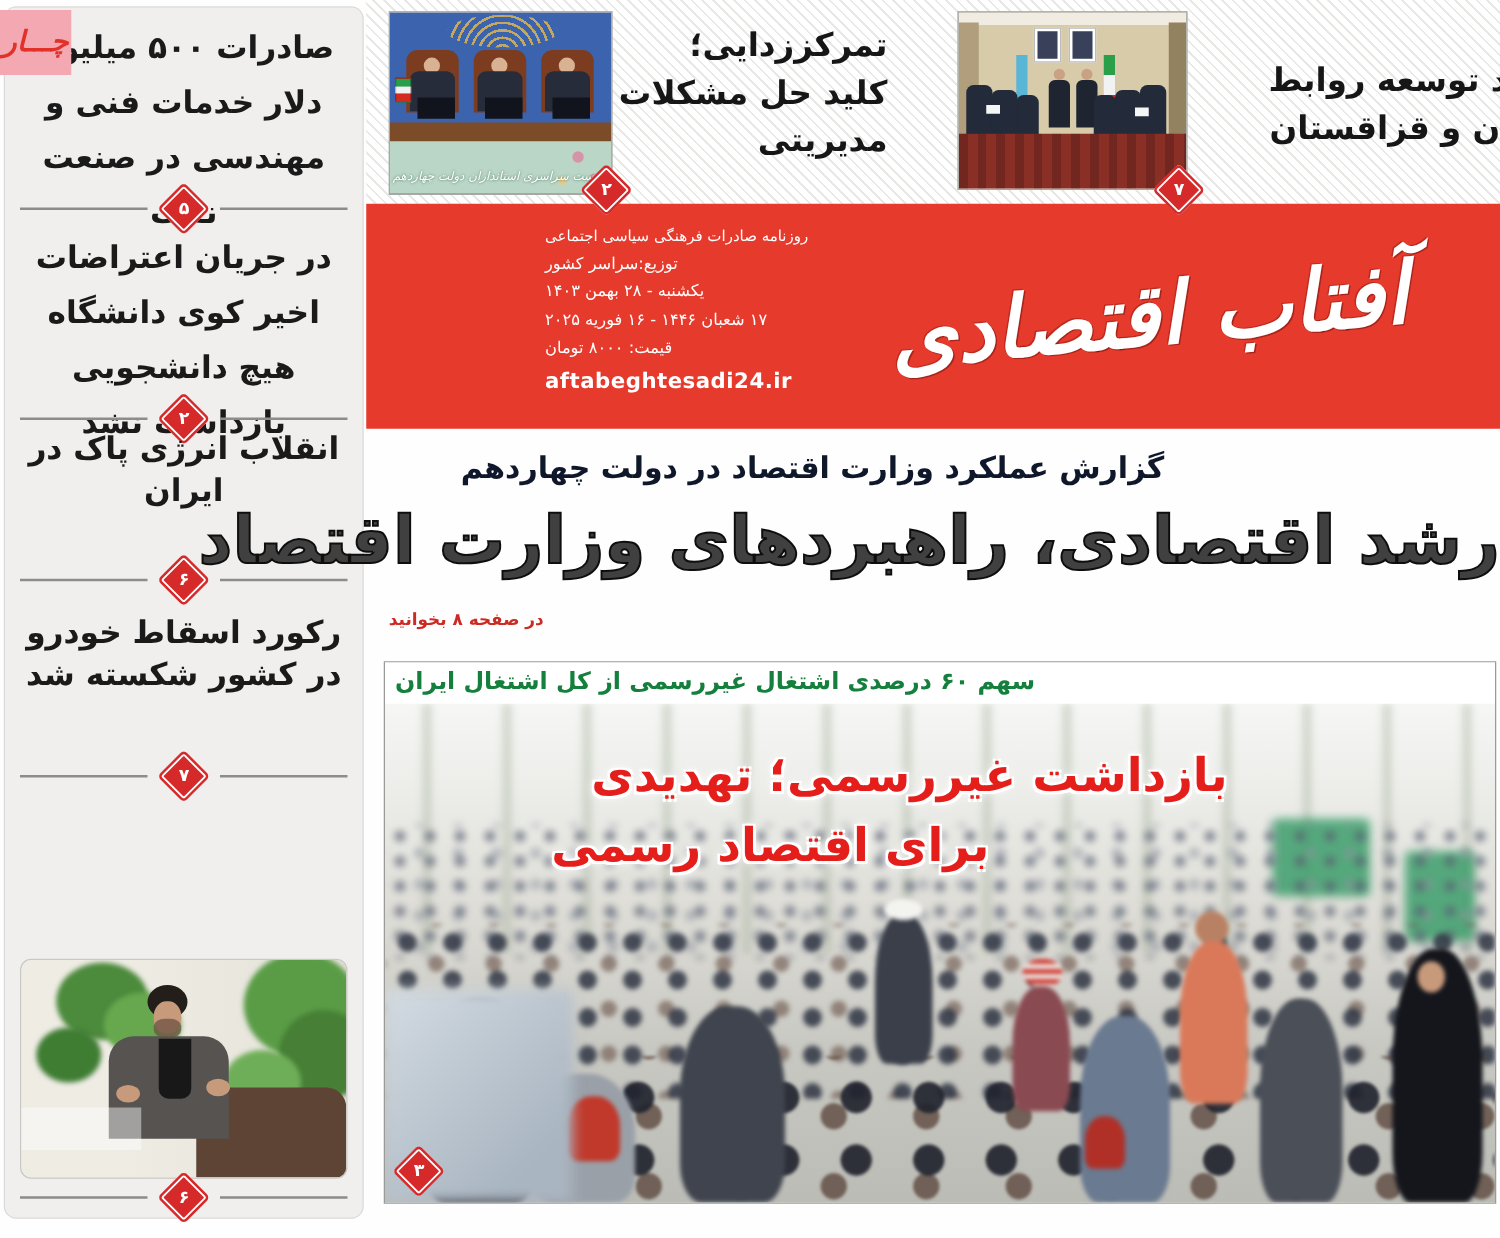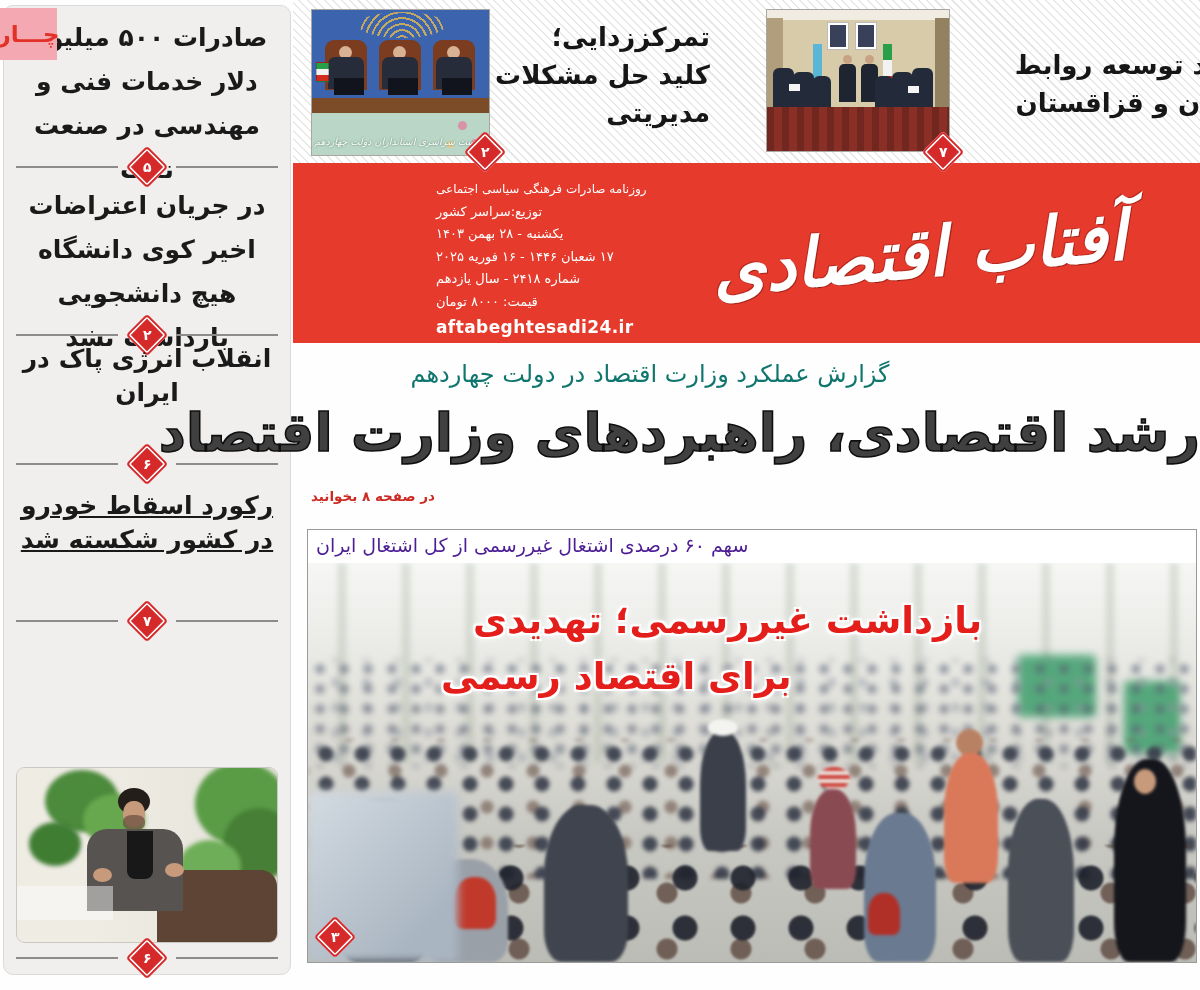--- a/index.html
+++ b/index.html
@@ -11,21 +11,21 @@
   .rtl { direction:rtl; }
 
   
   .sidebar {
     position:absolute; left:3px; top:5px; width:288px; height:970px;
     background:#f0efed; border:1px solid #dbdad8; border-radius:10px;
   }
   .corner-badge {
     position:absolute; left:0; top:8px; width:57px; height:52px;
     background:#f3a8b2; color:#e23128; font-weight:bold; font-size:23px;
-    display:flex; align-items:center; justify-content:center; z-index:5;
+    display:flex; align-items:center; justify-content:center; z-index:5;font-style:italic;
   }
   .s-item {
     position:absolute; left:14px; right:14px; text-align:center;
     font-weight:bold; color:#1a1a1a; font-size:25px; line-height:44px;
     direction:rtl;
   }
   .s-item.tight { font-size:25px; line-height:34px; }
   .s-div {
     position:absolute; left:0; right:0; display:flex; align-items:center;
     justify-content:center; gap:14px;
@@ -82,41 +82,41 @@
     color:#fff; font-size:68px; font-weight:bold; direction:rtl;
     display:flex; align-items:center; justify-content:center;
     transform:rotate(-5deg); white-space:nowrap;
     text-shadow:1px 1px 0 rgba(90,10,5,.45), -1px -1px 0 rgba(90,10,5,.3);
     font-style:italic;
   }
 
   
   .kicker {
     position:absolute; left:310px; top:360px; width:680px; text-align:center;
-    font-weight:normal; font-size:24px; color:#0f766e; direction:rtl;
+    font-weight:bold; font-size:24px; color:#0f172a; direction:rtl;
   }
   .main-headline {
     position:absolute; left:293px; top:386px; width:907px; height:94px;
     font-size:53px; font-weight:bold; color:#404040; direction:rtl;
     text-align:center; line-height:94px; white-space:nowrap;
     letter-spacing:-1px; -webkit-text-stroke:1.6px #0e0e0e;
   }
   .read-more {
     position:absolute; left:311px; top:488px; font-size:13.5px; font-weight:bold;
     color:#cc2b24; direction:rtl;
   }
 
   
   .photo-main {
     position:absolute; left:307px; top:529px; width:890px; height:434px;
     border:1px solid #9a9a98; background:#fff;
   }
   .caption-bar {
     height:33px; background:#fff; direction:rtl; text-align:left;
-    font-weight:normal; font-size:19px; color:#4c1d95; padding:4px 10px 0 8px;
+    font-weight:bold; font-size:19px; color:#15803d; padding:4px 10px 0 8px;
   }
   .scene-crowd {
     position:relative; width:100%; height:399px; overflow:hidden;
     background:linear-gradient(180deg,#f6f7f5 0%,#ecede9 18%,#dddcd6 42%,#c9c9c3 68%,#bcbcb6 100%);
   }
   .layer { position:absolute; left:0; right:0; }
   .trunks {
     top:0; height:200px; filter:blur(3px); opacity:.75;
     background:repeating-linear-gradient(90deg, transparent 0 30px, rgba(168,180,160,.55) 30px 38px, transparent 38px 64px);
   }
@@ -239,21 +239,21 @@
 
     <div class="s-item tight" style="top:336px;">انقلاب انرژی پاک در ایران</div>
     <div class="s-div" style="top:443px;">
       <div class="line"></div>
       <div class="diamond">
         <span>۶</span>
       </div>
       <div class="line"></div>
     </div>
 
-    <div class="s-item tight" style="top:483px;text-decoration:underline;">رکورد اسقاط خودرو در کشور شکسته شد</div>
+    <div class="s-item tight" style="top:483px;">رکورد اسقاط خودرو در کشور شکسته شد</div>
     <div class="s-div" style="top:600px;">
       <div class="line"></div>
       <div class="diamond">
         <span>۷</span>
       </div>
       <div class="line"></div>
     </div>
 
 
     <div class="s-photo">
@@ -351,21 +351,20 @@
       </div>
   </div>
   <div class="t-head dip">کلید توسعه روابط ایران و قزاقستان</div>
 
   <div class="masthead">
     <div class="mast-info">
       <div class="ln first rtl">روزنامه صادرات فرهنگی سیاسی اجتماعی</div>
       <div class="ln rtl">توزیع:سراسر کشور</div>
       <div class="ln rtl">یکشنبه - ۲۸ بهمن ۱۴۰۳</div>
       <div class="ln rtl">۱۷ شعبان ۱۴۴۶ - ۱۶ فوریه ۲۰۲۵</div>
-      <div class="ln rtl">شماره ۲۴۱۸ - سال یازدهم</div>
       <div class="ln rtl">قیمت: ۸۰۰۰ تومان</div>
       <div class="site">aftabeghtesadi24.ir</div>
     </div>
     <div class="mast-logo">آفتاب اقتصادی</div>
   </div>
 
   <div class="kicker">گزارش عملکرد وزارت اقتصاد در دولت چهاردهم</div>
   <div class="main-headline">رشد اقتصادی، راهبردهای وزارت اقتصاد</div>
   <div class="read-more">در صفحه ۸ بخوانید</div>
 

